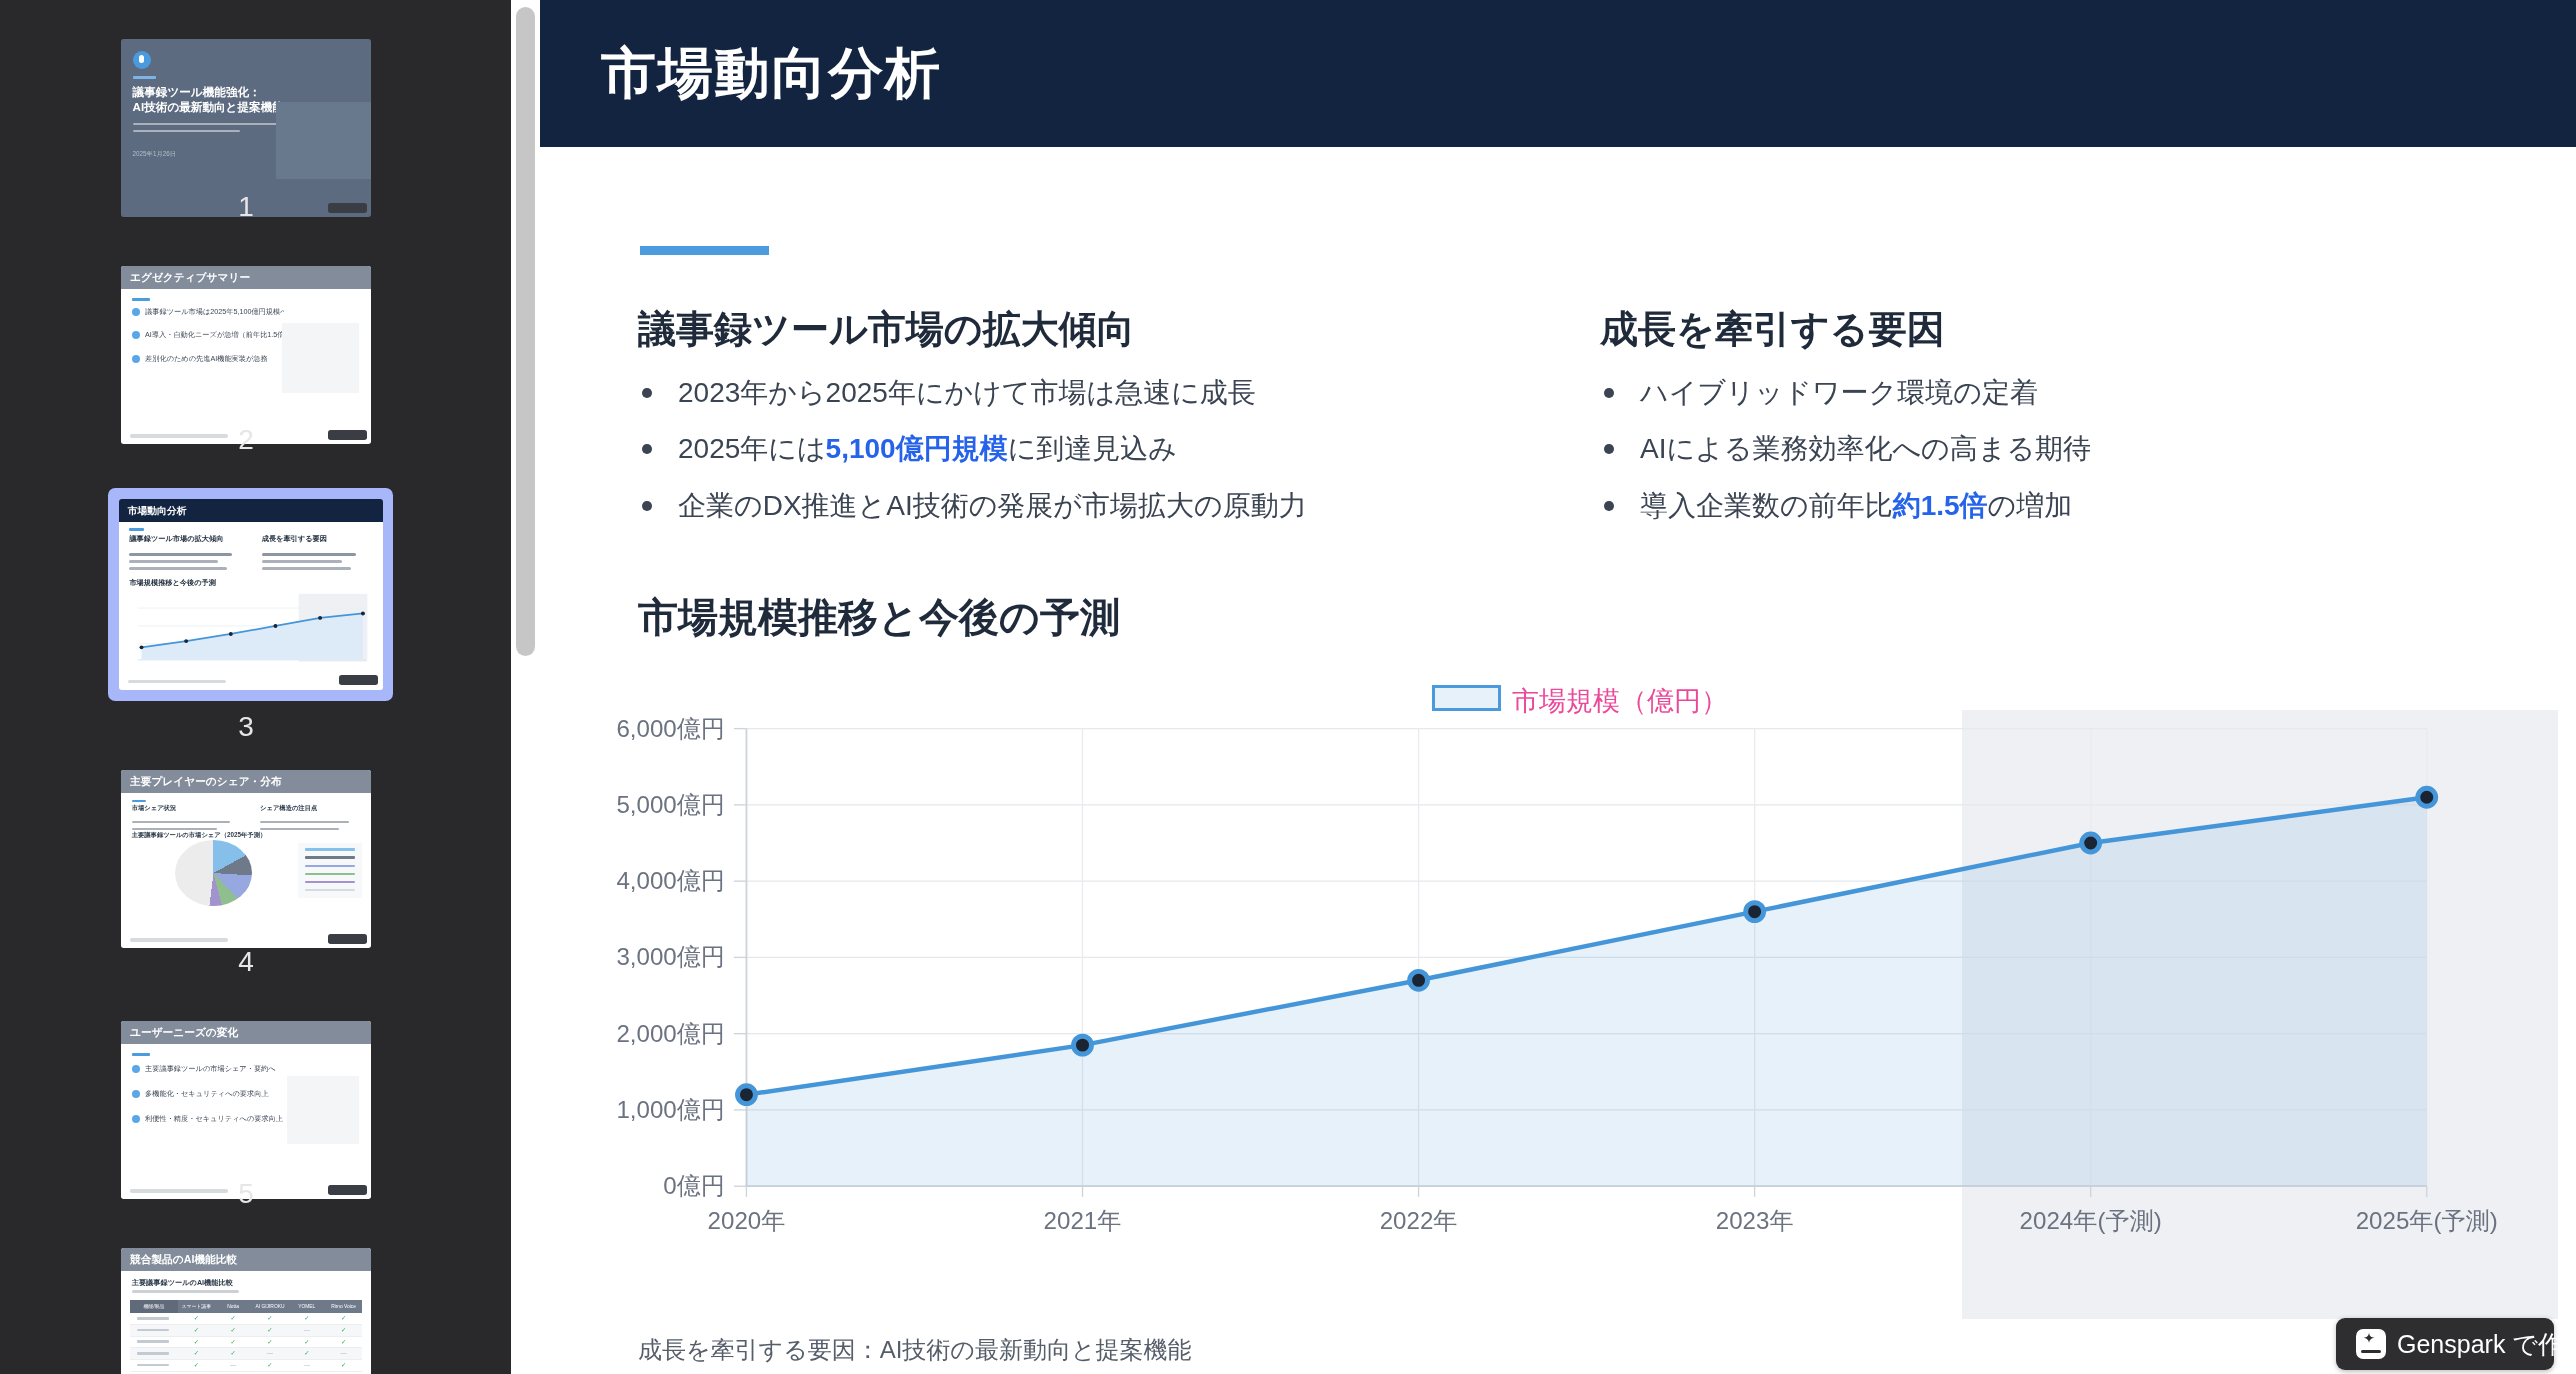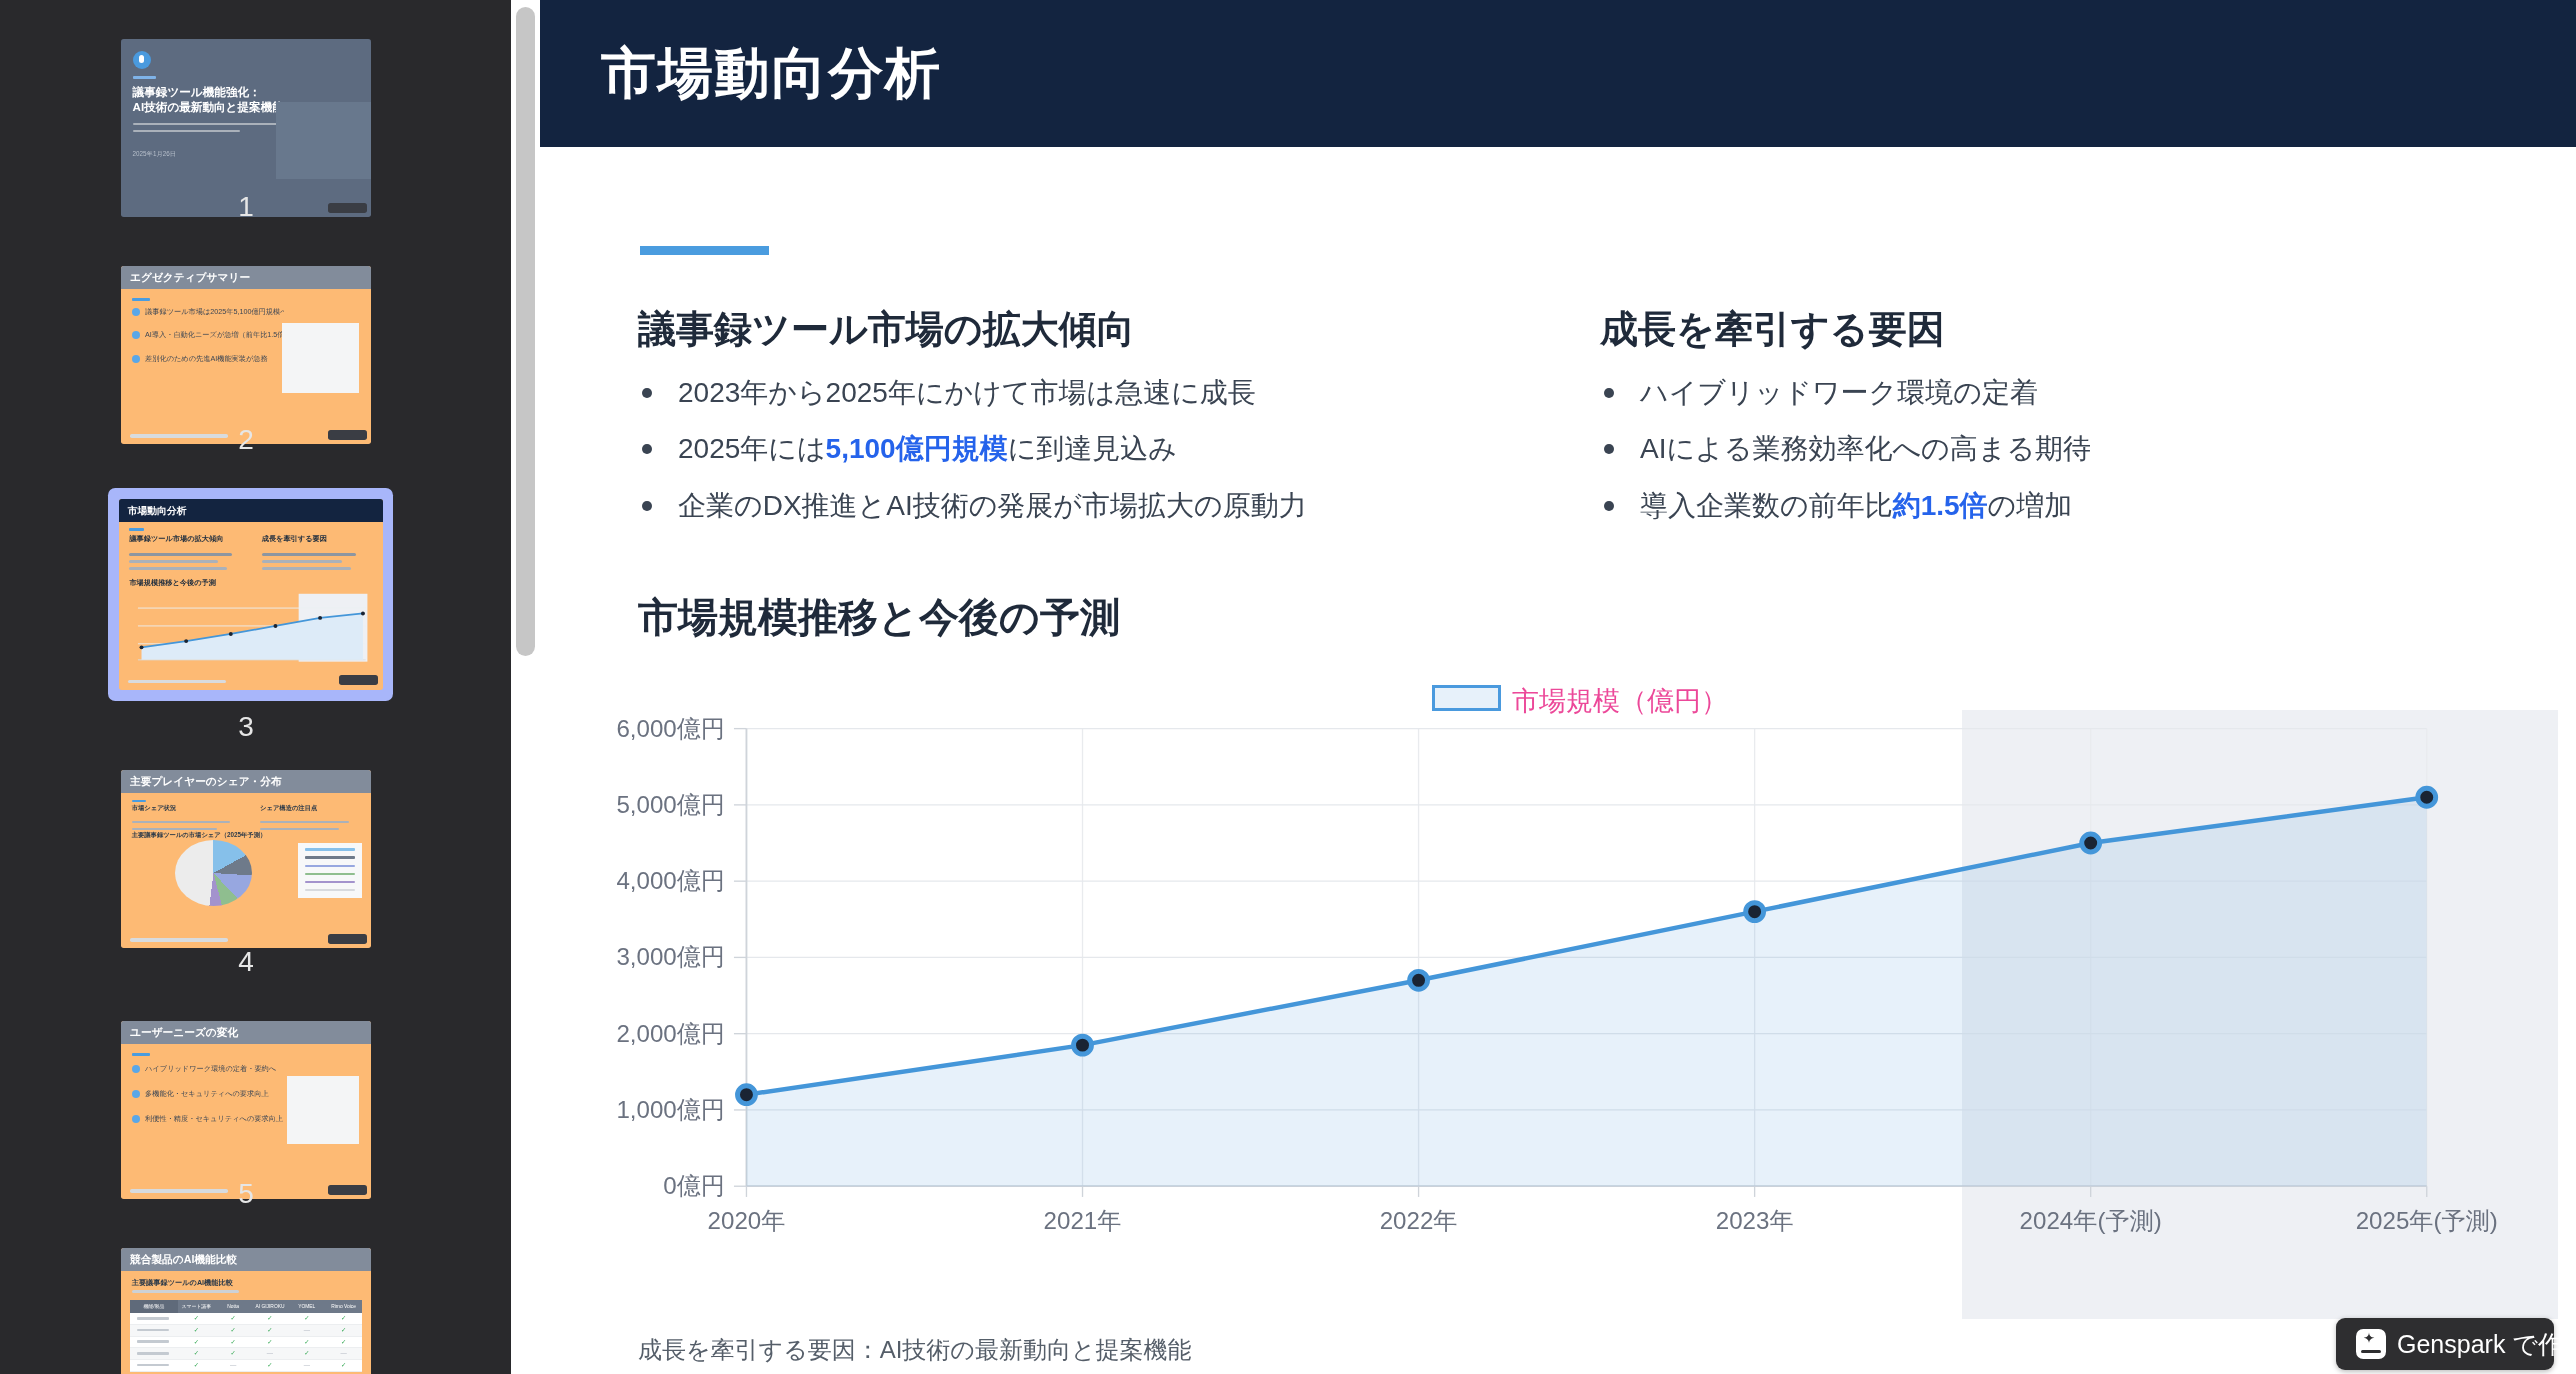--- a/index.html
+++ b/index.html
@@ -24,21 +24,21 @@
   .t1{background:#5d6b80;}
   .t1-panel{position:absolute;right:0;top:63px;width:95px;height:77px;background:#68788d;}
   .t1-mic{position:absolute;left:11.6px;top:11.6px;width:18px;height:18px;border-radius:50%;background:#4a9ade;}
   .t1-mic::after{content:"";position:absolute;left:6.3px;top:4.5px;width:5.4px;height:8px;background:#fff;border-radius:2.7px;}
   .t1-bar{position:absolute;left:11.6px;top:37px;width:23px;height:2.7px;background:#7fb3e8;border-radius:0.9px;}
   .t1-title{position:absolute;left:11.6px;top:45px;color:#fff;font-size:11.6px;font-weight:bold;line-height:15px;}
   .t1-sub{position:absolute;left:11.6px;top:79px;width:156px;color:#c9d1db;font-size:6.3px;line-height:9px;}
   .t1-date{position:absolute;left:11.6px;top:111px;color:#b7bfca;font-size:6.3px;}
   .t1-label{position:absolute;right:9px;bottom:18px;color:#eef2f6;font-size:6.3px;}
   
-  .t-white{background:#fdba74;}
+  .t-white{background:#ffffff;}
   .t-accent{position:absolute;left:10.7px;top:32px;width:18px;height:2.7px;background:#4a9cdf;border-radius:0.9px;}
   .li-row{position:absolute;left:10.7px;width:152px;}
   .li-row .ic{position:absolute;left:0;top:0.9px;width:8px;height:8px;border-radius:50%;background:#5aa7e8;}
   .li-row .tx{margin-left:13.4px;font-size:7.2px;color:#3c4654;white-space:nowrap;overflow:hidden;display:block;}
   .li-row .sub{margin-left:13.4px;margin-top:1.8px;width:125px;height:2.7px;background:#ccd1d6;border-radius:1.8px;}
   .side-panel{position:absolute;right:12.5px;background:#f4f5f6;}
   
   .t3-header{position:absolute;left:0;top:0;right:0;height:23px;background:#132440;color:#fff;font-size:9.8px;font-weight:bold;line-height:23px;padding-left:9px;}
   .t3-h2{position:absolute;font-size:7.2px;font-weight:bold;color:#23303f;white-space:nowrap;}
   .t3-chart{position:absolute;left:10.7px;top:93px;}
@@ -189,21 +189,21 @@
     <div class="mini-footer"></div>
     <span class="mini-badge"></span>
   </div>
   <div class="thumb-num" style="top:946px">4</div>
 
   <div class="thumb t-white" style="top:1021px">
     <div class="mini-header">ユーザーニーズの変化</div>
     <span class="t-accent"></span>
     <div class="li-row" style="top:43px">
       <span class="ic"></span>
-      <span class="tx">ハイブリッドワーク環境の定着・要約へ</span><span class="sub" style="width:134px"></span>
+      <span class="tx">主要議事録ツールの市場シェア・要約へ</span><span class="sub" style="width:134px"></span>
     </div>
     <div class="li-row" style="top:68px">
       <span class="ic"></span>
       <span class="tx">多機能化・セキュリティへの要求向上</span><span class="sub" style="width:134px"></span>
     </div>
     <div class="li-row" style="top:93px">
       <span class="ic"></span>
       <span class="tx">利便性・精度・セキュリティへの要求向上</span><span class="sub" style="width:134px"></span>
     </div>
     <div class="side-panel" style="top:55px;width:72px;height:68px"></div>

